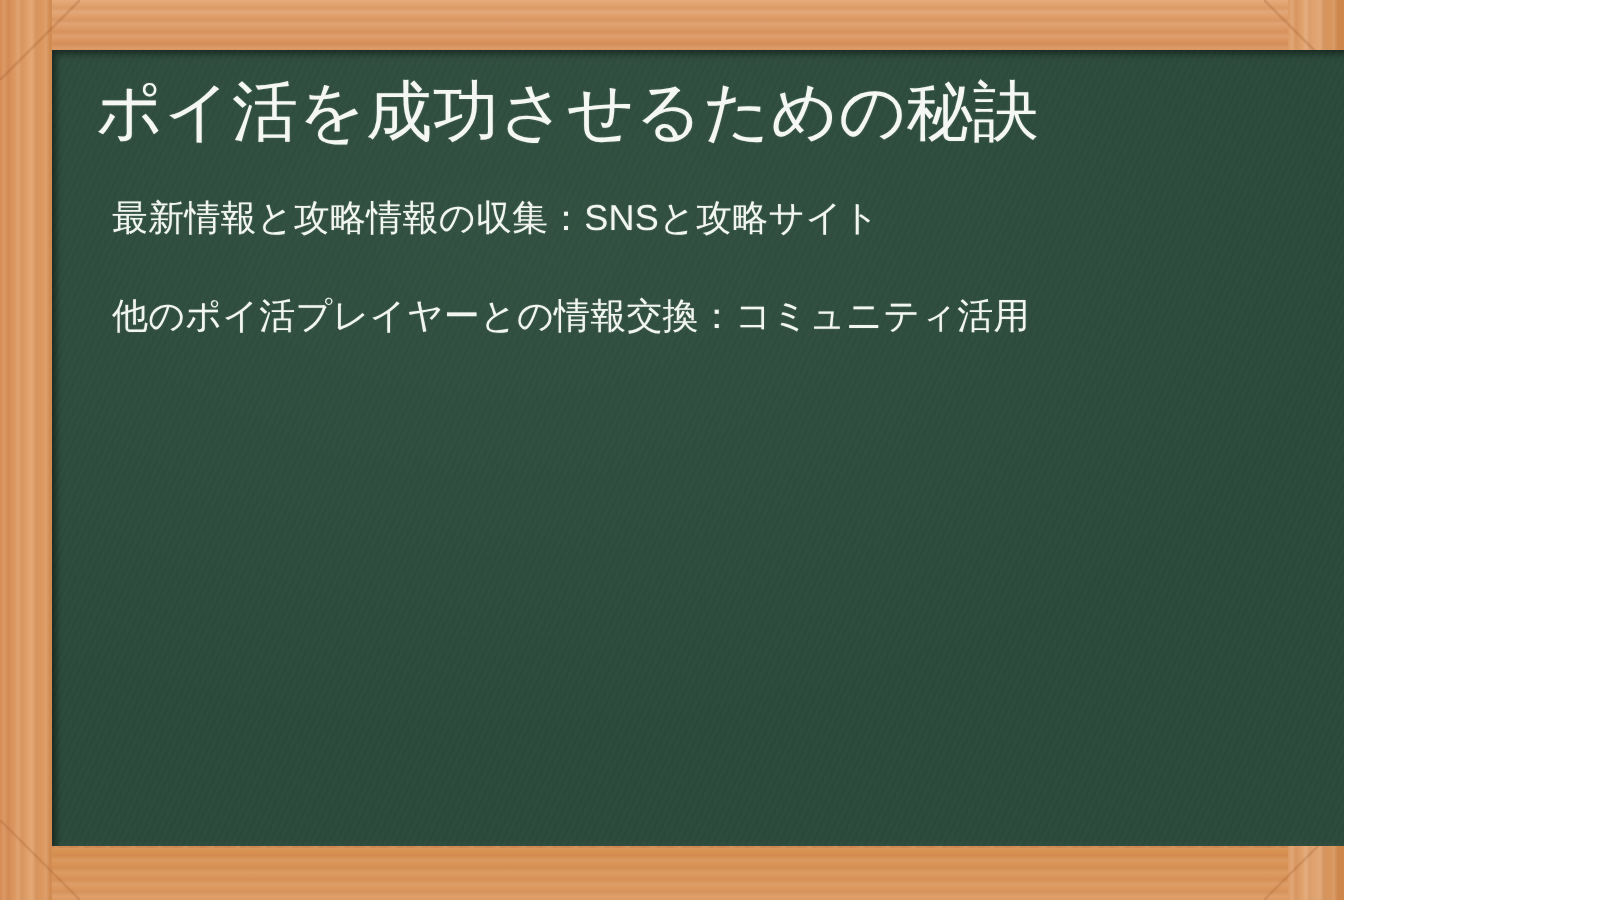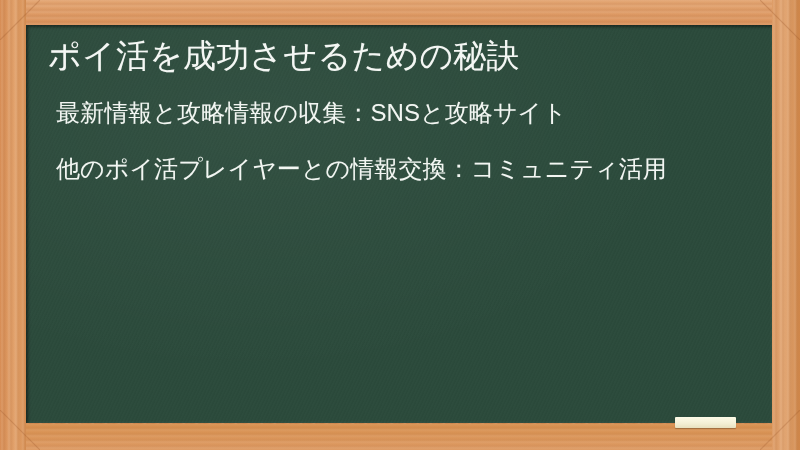--- a/index.html
+++ b/index.html
@@ -10,21 +10,21 @@
   body {
     width: 800px;
     height: 450px;
     overflow: hidden;
     font-family: "Liberation Sans", "DejaVu Sans", sans-serif;
   }
 
   
   .slide {
     position: relative;
-    width: 800px;
+    width: 672px;
     height: 450px;
     box-sizing: border-box;
     background: #5eead4;
     overflow: hidden;
   }
 
   
   .frame-wood {
     position: absolute;
     inset: 0;
@@ -160,21 +160,21 @@
   }
 
   
   .lines {
     margin: 22px 0 0 0;
     padding: 0;
     list-style: none;
   }
   .line {
     color: #f2f6f2;
-    font-size: 24px;
+    font-size: 18px;
     line-height: 1.23;
     font-weight: 400;
     letter-spacing: 0.1px;
     margin: 0 0 27px 0;
     padding-left: 8px;
     max-width: 700px;
     text-shadow: 0 0 1px rgba(255,255,255,0.2);
   }
   .line:last-child { margin-bottom: 0; margin-top: 24px; }
 

